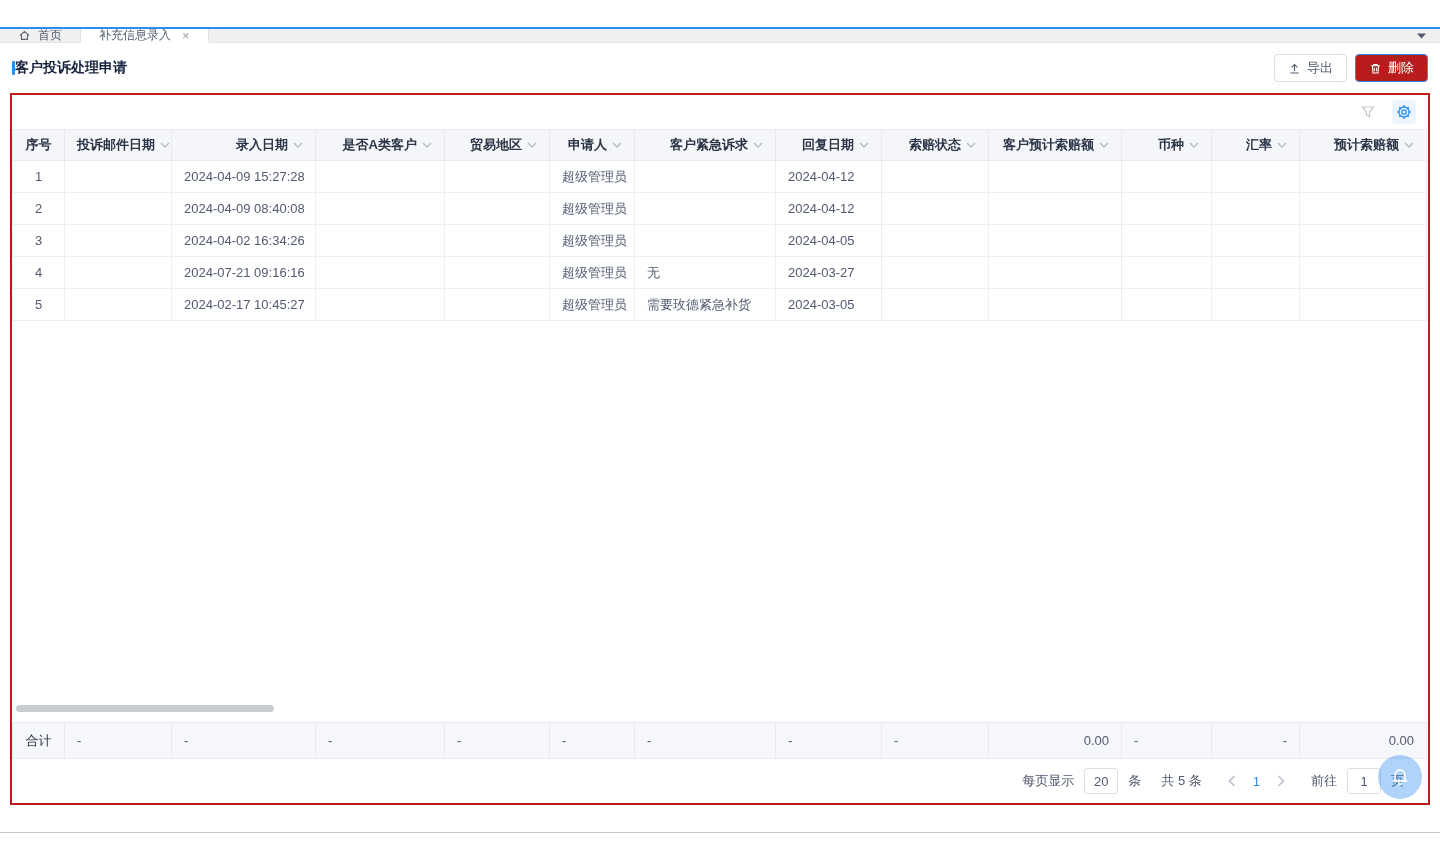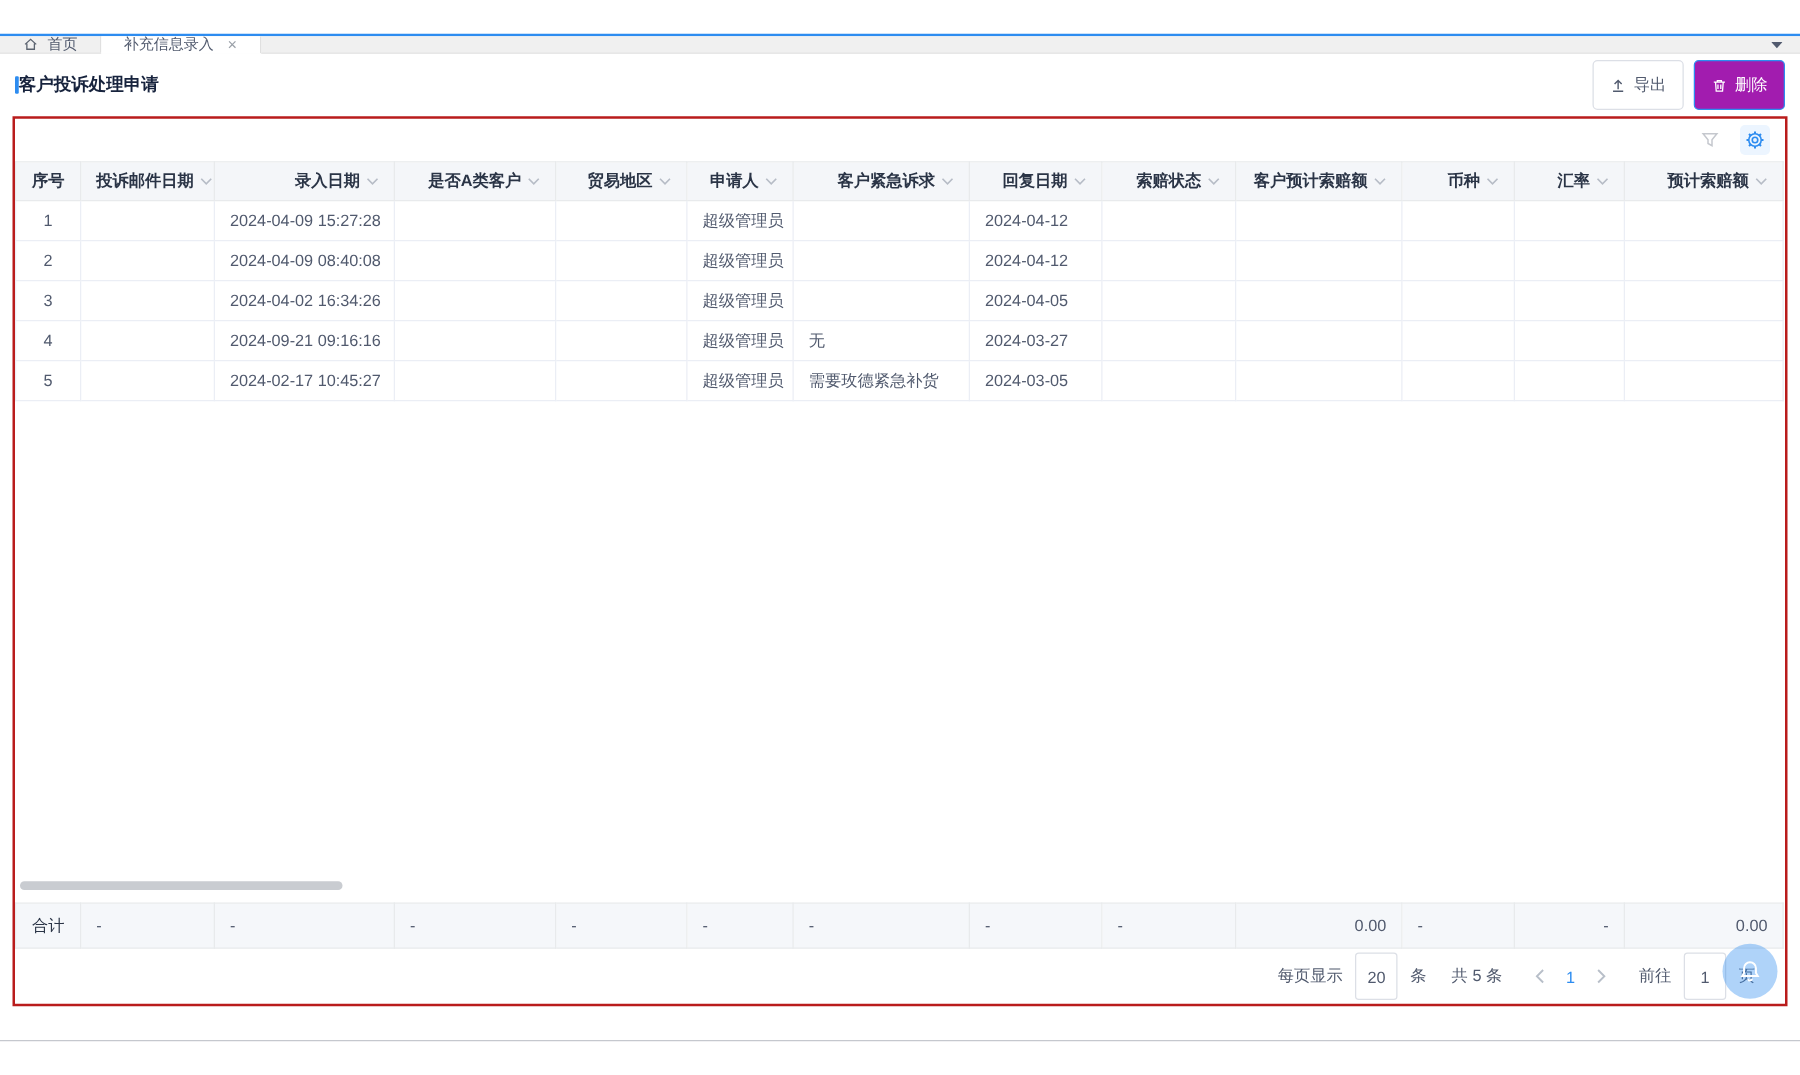--- a/index.html
+++ b/index.html
@@ -17,22 +17,22 @@
   .tab { display:flex; align-items:center; gap:7px; padding:0 18px; font-size:12px; color:#515a6e; border-right:1px solid #e0e0e0; cursor:pointer; }
   .tab.active { background:#fff; margin-bottom:-1px; border-bottom:1px solid #fff;text-align:right; }
   .tab .close-x { color:#9aa0a8; font-size:13px; margin-left:4px; }
   .tabbar-caret { position:absolute; right:14px; top:50%; transform:translateY(-50%); display:flex; }
   
   .page-header { height:50px; display:flex; align-items:center; justify-content:space-between; padding:0 12px 0 12px; }
   .title-wrap { display:flex; align-items:center; gap:0; }
   .title-bar { width:3px; height:14px; background:#2d8cf0; border-radius:1px; }
   .page-title { font-size:14px; font-weight:bold; color:#17233d; }
   .btns { display:flex; gap:8px; }
-  .btn { height:40px; padding:0 13px; border-radius:4px; font-size:13px; display:inline-flex; align-items:center; gap:6px; border:1px solid #dcdfe6; background:#fff; color:#515a6e; cursor:pointer; }
-  .btn.primary { background:#a21caf; border-color:#2d8cf0; color:#fff; }
+  .btn { height:28px; padding:0 13px; border-radius:4px; font-size:13px; display:inline-flex; align-items:center; gap:6px; border:1px solid #dcdfe6; background:#fff; color:#515a6e; cursor:pointer; }
+  .btn.primary { background:#b91c1c; border-color:#2d8cf0; color:#fff; }
   
   .panel { margin:0 10px; height:712px; border:2px solid #b91c1c; position:relative; display:flex; flex-direction:column; background:#fff; }
   .panel-toolbar { height:34px; flex:none; display:flex; align-items:center; justify-content:flex-end; gap:16px; padding:0 12px; }
   .icon-btn { display:flex; align-items:center; justify-content:center; cursor:pointer; }
   .gear-wrap { width:24px; height:24px; background:#ecf5ff; border-radius:4px; display:flex; align-items:center; justify-content:center; cursor:pointer; }
   
   table { border-collapse:collapse; table-layout:fixed; width:1414px; font-size:13px; flex:none; }
   th { background:#f4f6f9; font-weight:bold; color:#2a3446; height:31px; text-align:right; padding:0 12px;
        border:1px solid #e8eaec; border-left:none; white-space:nowrap; overflow:hidden; }
   th:first-child { border-left:1px solid #e8eaec; text-align:center; padding:0 4px; }
@@ -43,21 +43,21 @@
   td.right { text-align:right; }
   .spacer { flex:1; }
   .hscroll-thumb { position:absolute; left:4px; top:610px; width:258px; height:7px; border-radius:4px; background:#c9ccd1; cursor:pointer; }
   
   .summary-table td { background:#f5f7fa; height:36px; border-top:1px solid #e8eaec; border-bottom:1px solid #e8eaec; border-right:1px solid #e8eaec; color:#515a6e; }
   .summary-table tr td:first-child { border-left:1px solid #e8eaec; text-align:center; padding:0 4px; color:#2a3446; }
   
   .pagination { height:44px; flex:none; display:flex; align-items:center; justify-content:flex-end; padding-right:24px; font-size:13px; color:#515a6e; }
   .pagination > * { margin-left:1px; }
   .pg-gap-s { width:8px; } .pg-gap-m { width:18px; }
-  .pg-input { width:34px; height:38px; border:1px solid #dcdfe6; border-radius:3px; text-align:center; font-size:13px; color:#515a6e; background:#fff; outline:none; }
+  .pg-input { width:34px; height:26px; border:1px solid #dcdfe6; border-radius:3px; text-align:center; font-size:13px; color:#515a6e; background:#fff; outline:none; }
   .pg-page { color:#2d8cf0; padding:0 10px; cursor:pointer; }
   .pg-chev { display:flex; align-items:center; padding:0 6px; cursor:pointer; }
   
   .bell-fab { position:absolute; left:1378px; top:755px; width:44px; height:44px; border-radius:50%;
               background:rgba(45,140,240,0.38); display:flex; align-items:center; justify-content:center; z-index:5; cursor:pointer; }
   
   .bottom-line { position:absolute; left:0; top:832px; width:1440px; height:1px; background:#c5c8ce; }
 </style>
 </head>
 <body>
@@ -265,21 +265,21 @@
         <td>2024-04-05</td>
         <td></td>
         <td class="right"></td>
         <td></td>
         <td class="right"></td>
         <td class="right"></td>
       </tr>
       <tr>
         <td class="center">4</td>
         <td></td>
-        <td>2024-09-21 09:16:16</td>
+        <td>2024-07-21 09:16:16</td>
         <td></td>
         <td></td>
         <td>超级管理员</td>
         <td>无</td>
         <td>2024-03-27</td>
         <td></td>
         <td class="right"></td>
         <td></td>
         <td class="right"></td>
         <td class="right"></td>

